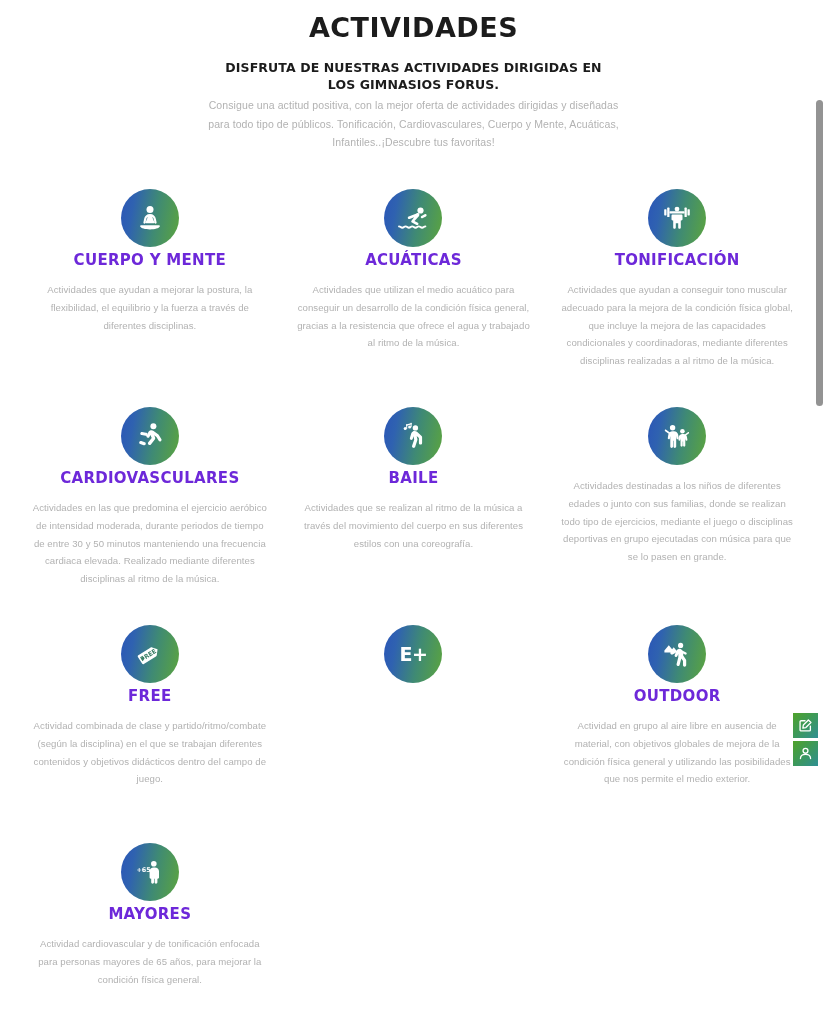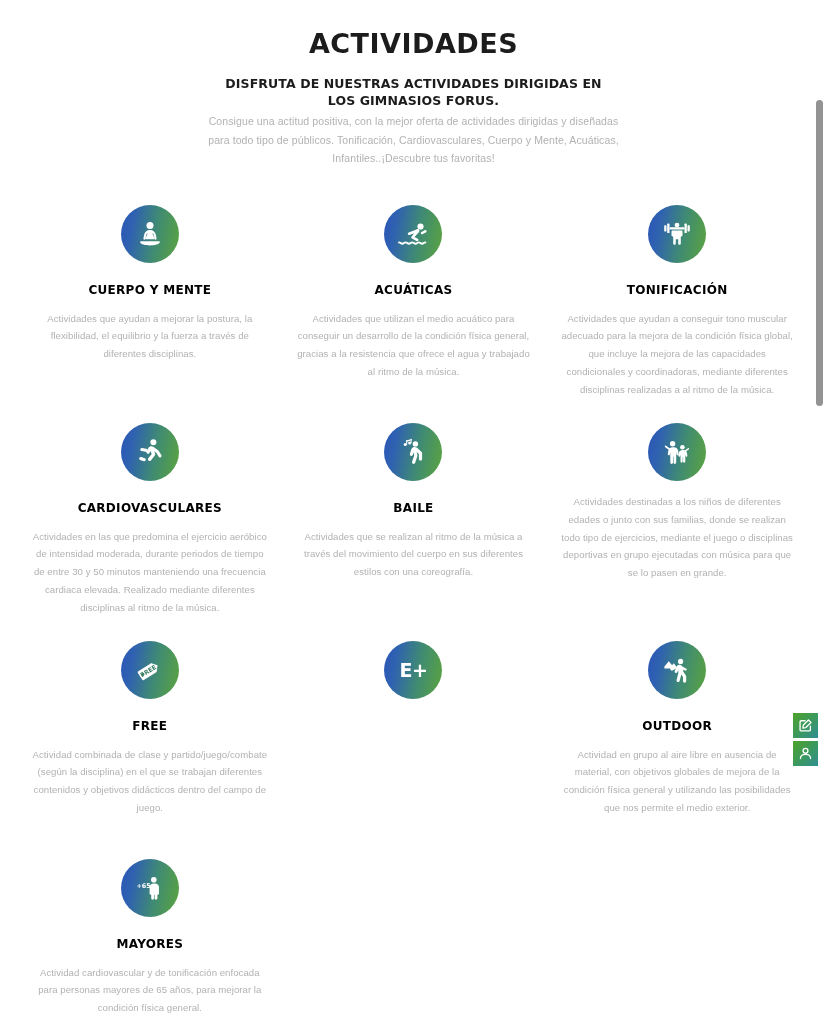--- a/index.html
+++ b/index.html
@@ -16,21 +16,21 @@
   .page {
     position: relative;
     width: 827px;
     height: 1024px;
     background: #ffffff;
     overflow: hidden;
   }
 
   
   .header {
-    padding-top: 28px;
+    padding-top: 12px;
     text-align: center;
   }
 
   .page-title {
     font-family: "DejaVu Sans", sans-serif;
     font-size: 27px;
     font-weight: 700;
     letter-spacing: 0.5px;
     color: #1c1c1c;
     line-height: 1.2;
@@ -89,26 +89,26 @@
   .icon-circle .glyph-text {
     color: #ffffff;
     font-family: "DejaVu Sans", sans-serif;
     font-weight: 700;
     font-size: 19px;
     letter-spacing: -0.5px;
     line-height: 1;
   }
 
   .card-title {
-    margin-top: 20px;
+    margin-top: 4px;
     font-family: "DejaVu Sans", sans-serif;
-    font-size: 12px;
+    font-size: 15px;
     font-weight: 700;
     letter-spacing: 0.3px;
-    color: #000000;
+    color: #6d28d9;
     line-height: 1.2;
   }
 
   .card-desc {
     margin: 12px auto 0;
     max-width: 236px;
     font-size: 9.6px;
     font-weight: 400;
     color: #b2b2b2;
     line-height: 1.85;
@@ -256,21 +256,21 @@
       <div class="icon-circle">
         <svg width="34" height="34" viewBox="0 0 34 34">
           <g transform="rotate(-32 17 17)">
             <path d="M6.5 11.8h14.2c.6 0 1.2.3 1.6.8l3.6 4.4-3.6 4.4c-.4.5-1 .8-1.6.8H6.5c-.7 0-1.3-.6-1.3-1.3v-7.8c0-.7.6-1.3 1.3-1.3z" fill="#ffffff"></path>
             <circle cx="8.7" cy="17" r="1.5" fill="#3a7f66"></circle>
             <text x="15" y="19.2" text-anchor="middle" font-family="DejaVu Sans, sans-serif" font-size="6.2" font-weight="700" fill="#3a7f66">FREE</text>
           </g>
         </svg>
       </div>
       <div class="card-title">FREE</div>
-      <div class="card-desc">Actividad combinada de clase y partido/juego/combate (según la disciplina) en el que se trabajan diferentes contenidos y objetivos didácticos dentro del campo de juego.</div>
+      <div class="card-desc">Actividad combinada de clase y partido/ritmo/combate (según la disciplina) en el que se trabajan diferentes contenidos y objetivos didácticos dentro del campo de juego.</div>
     </div>
 
     <div class="card">
       <div class="icon-circle">
         <span class="glyph-text">E+</span>
       </div>
     </div>
 
     <div class="card">
       <div class="icon-circle">

